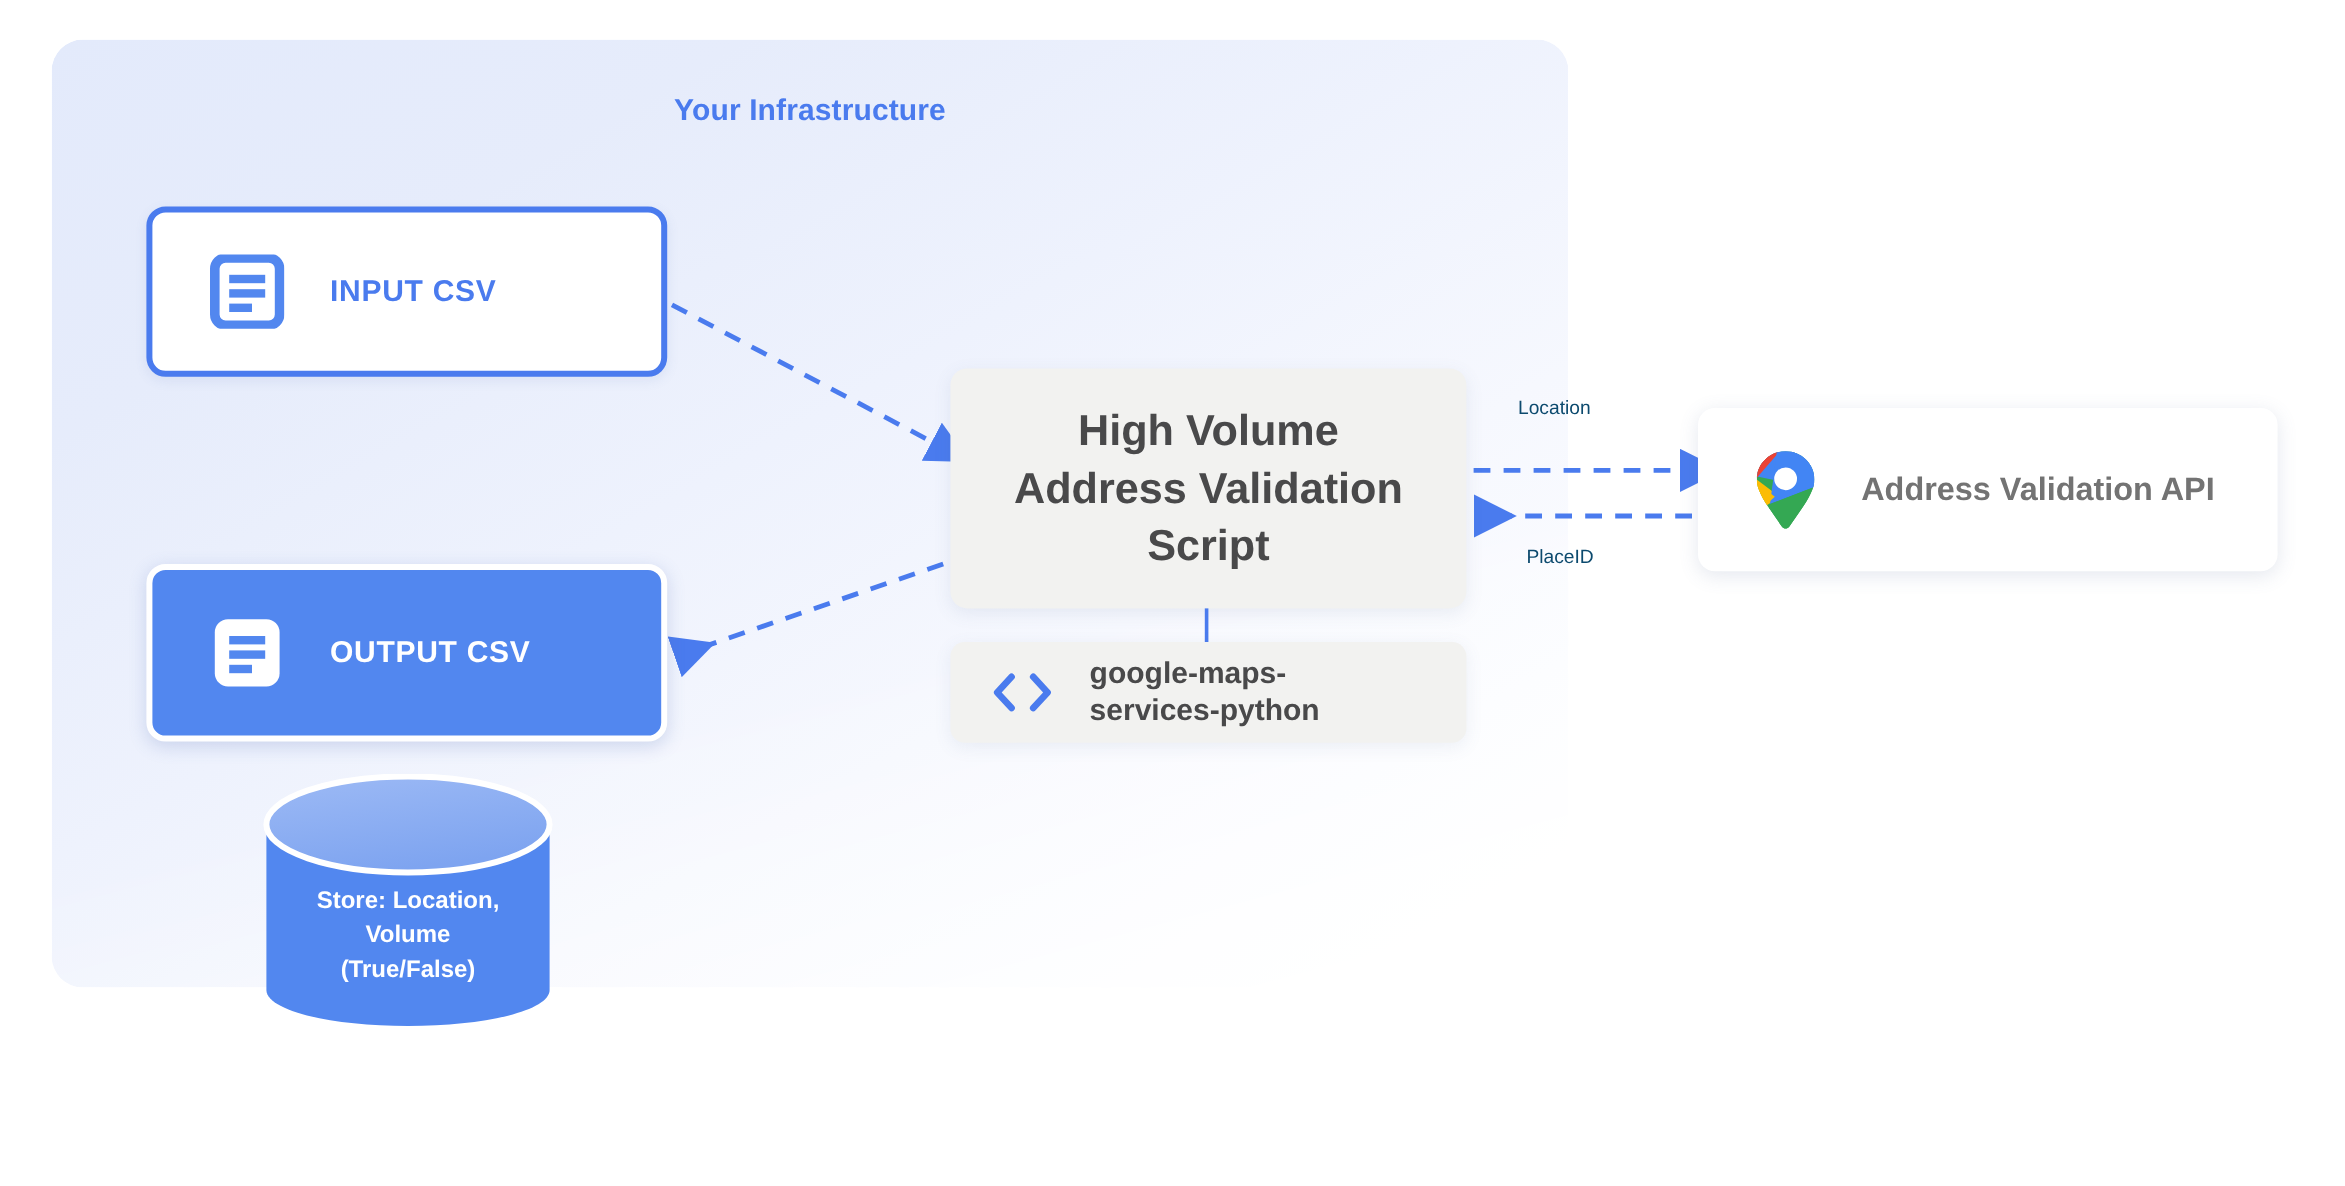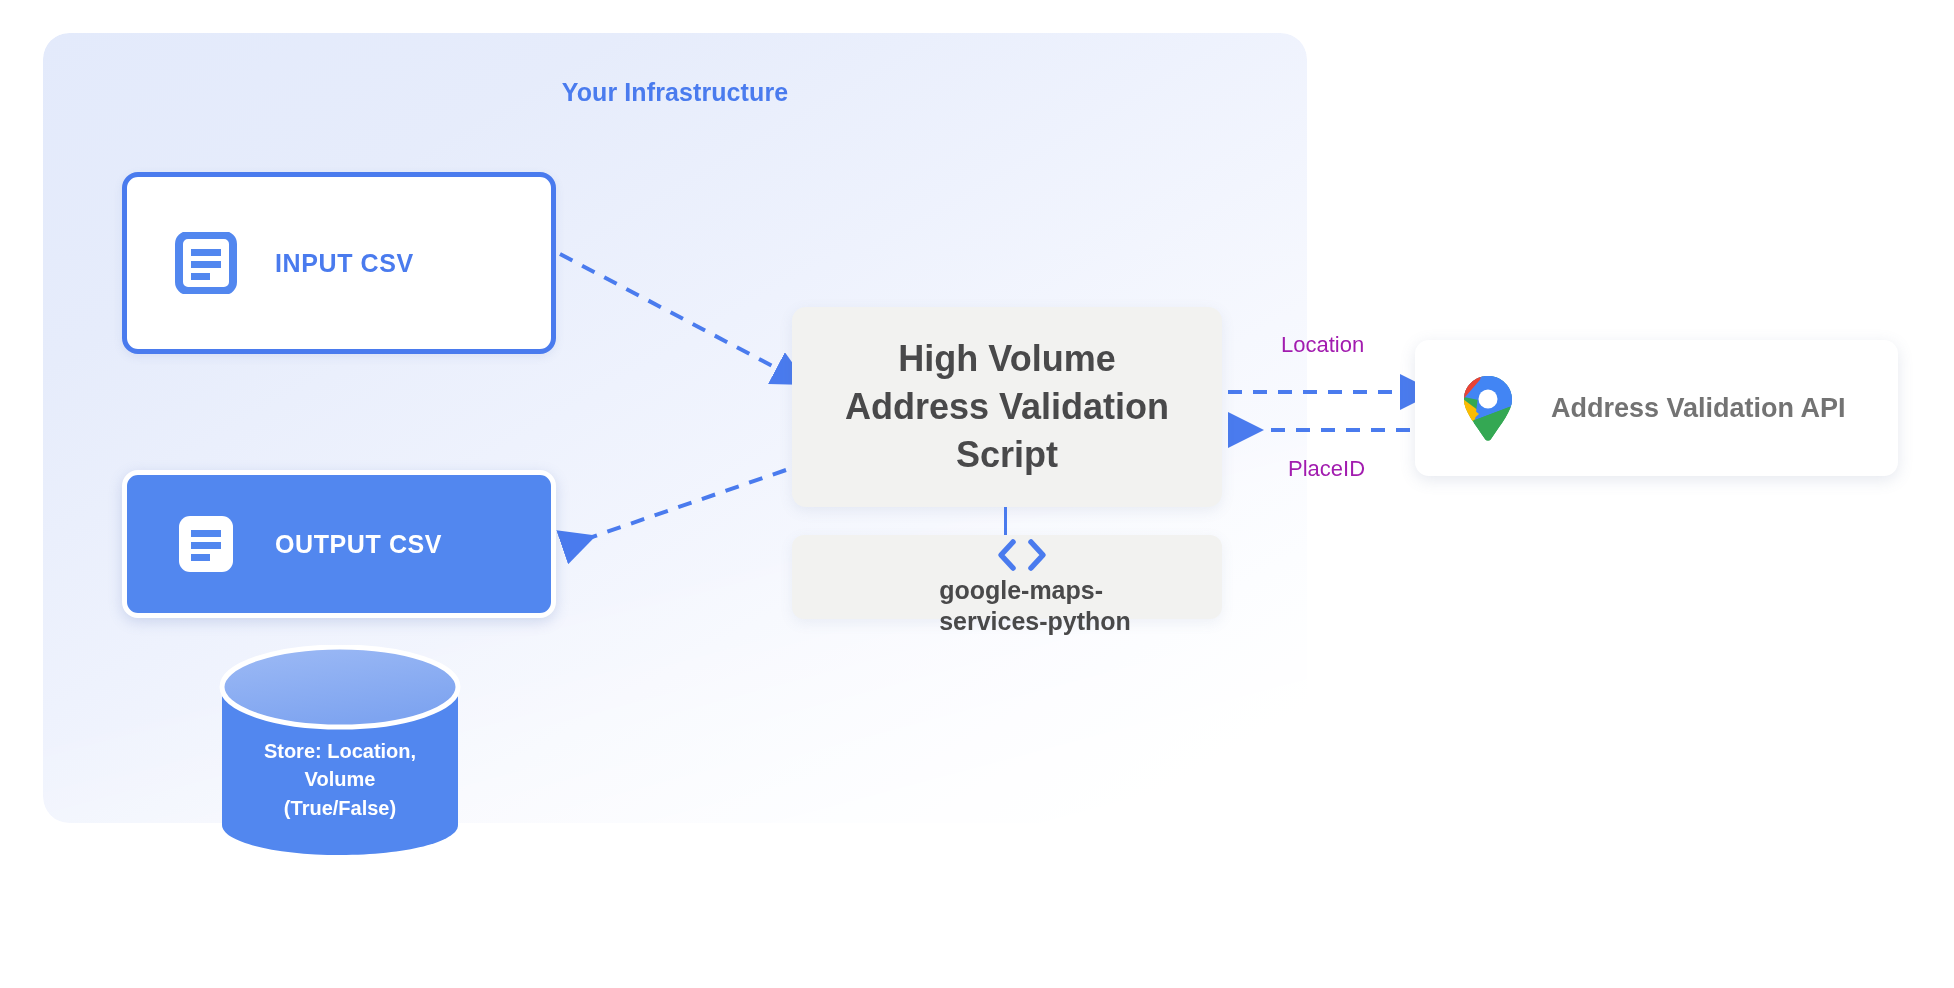--- a/index.html
+++ b/index.html
@@ -57,21 +57,21 @@
     display: flex;
     align-items: center;
     border-radius: 14px;
   }
 
   
   #input-csv {
     left: 122px;
     top: 172px;
     width: 434px;
-    height: 182px;
+    height: 142px;
     background: #ffffff;
     border: 5px solid #4a7bee;
     border-radius: 16px;
     box-shadow: 0 3px 10px rgba(80,110,180,0.10);
     padding-left: 48px;
   }
   #input-csv .lbl {
     font-size: 25px;
     font-weight: bold;
     color: #4a7bee;
@@ -137,21 +137,20 @@
   
   #lib-box {
     left: 792px;
     top: 535px;
     width: 430px;
     height: 84px;
     background: #f2f2f0;
     border-radius: 12px;
     box-shadow: 0 4px 14px rgba(90,110,150,0.09);
     padding-left: 30px;
-    flex-direction: column;
   }
   #lib-box .lbl {
     font-size: 25px;
     font-weight: bold;
     color: #49494a;
     line-height: 1.23;
     margin-left: 26px;
     text-align: left;
   }
   .code-icon {
@@ -175,24 +174,23 @@
     font-size: 27px;
     font-weight: bold;
     color: #737373;
     margin-left: 34px;
   }
   .pin-icon { width: 58px; height: 68px; flex: 0 0 auto; }
 
   
   .arrow-label {
     position: absolute;
-    font-size: 22px;
-    color: #a21caf;
+    font-size: 16px;
+    color: #0c4a6e;
     white-space: nowrap;
-    margin-left: 16px;
   }
   #label-location { left: 1265px; top: 332px; }
   #label-placeid  { left: 1272px; top: 456px; }
 
   
   #database {
     position: absolute;
     left: 218px;
     top: 645px;
     width: 244px;

